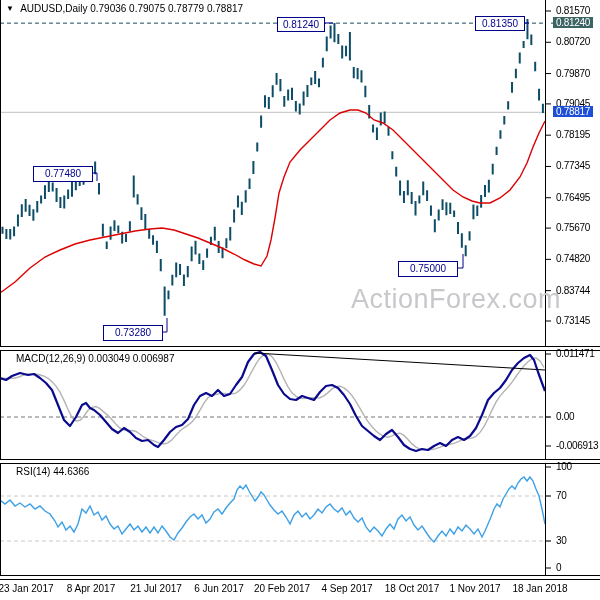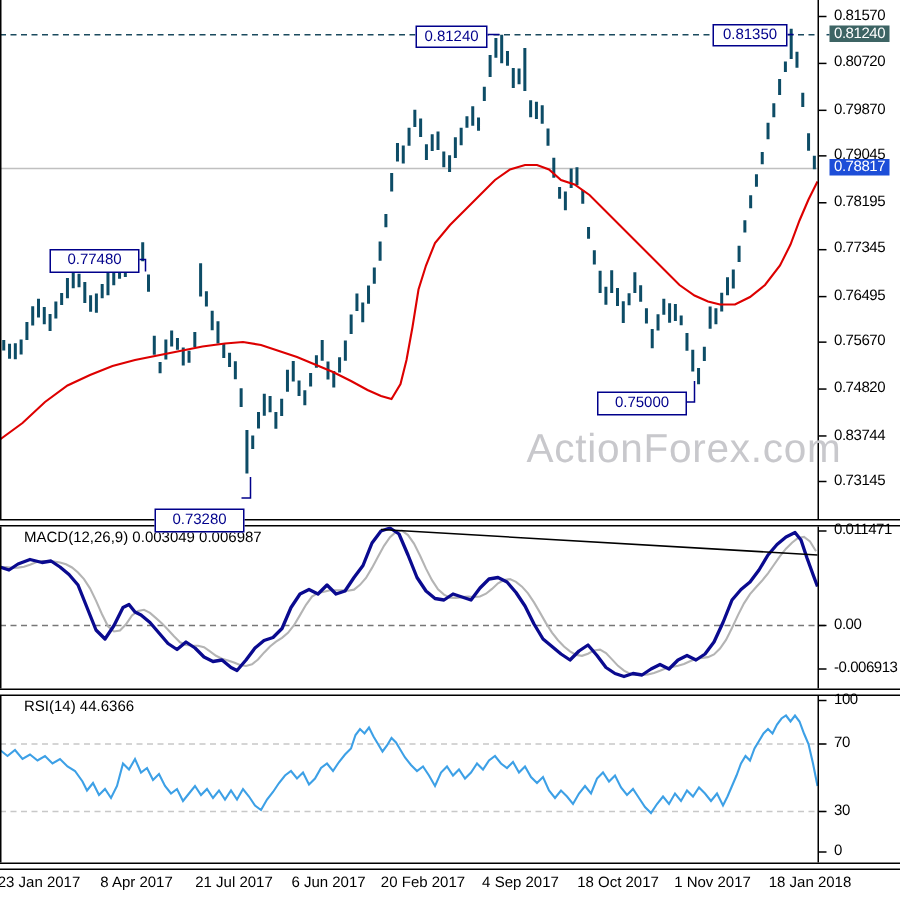--- a/index.html
+++ b/index.html
@@ -64,26 +64,32 @@
       <line x1="545.5" y1="541" x2="551" y2="541" stroke="#000000"></line>
       <line x1="545.5" y1="568" x2="551" y2="568" stroke="#000000"></line>
     </svg>
 
   <div class="sep" style="top:346px"></div>
   <div class="sep" style="top:459px"></div>
   <div class="sep" style="top:575px"></div>
 
   <div class="watermark">ActionForex.com</div>
 
+  <div class="titlebar">
+    <span class="tri">▼</span>
+    <span>AUDUSD,Daily</span>
+    <span> </span>
+    <span>0.79036 0.79075 0.78779 0.78817</span>
+  </div>
 
   <div class="panelabel" style="top:353px">MACD(12,26,9) 0.003049 0.006987</div>
   <div class="panelabel" style="top:466px">RSI(14) 44.6366</div>
 
 <div class="annbox" style="left:33px;top:166px;width:58px;height:14px">0.77480</div>
-    <div class="annbox" style="left:103px;top:339px;width:58px;height:14px">0.73280</div>
+    <div class="annbox" style="left:103px;top:325px;width:58px;height:14px">0.73280</div>
     <div class="annbox" style="left:398px;top:261px;width:58px;height:14px">0.75000</div>
     <div class="annbox" style="left:277px;top:17px;width:46px;height:13px">0.81240</div>
     <div class="annbox" style="left:475px;top:16px;width:48px;height:13px">0.81350</div>
     <div class="axlabel" style="top:5px">0.81570</div>
     <div class="axlabel hl-res" style="top:17px">0.81240</div>
     <div class="axlabel" style="top:36px">0.80720</div>
     <div class="axlabel" style="top:68px">0.79870</div>
     <div class="axlabel" style="top:98px">0.79045</div>
     <div class="axlabel hl-price" style="top:106px">0.78817</div>
     <div class="axlabel" style="top:129px">0.78195</div>

